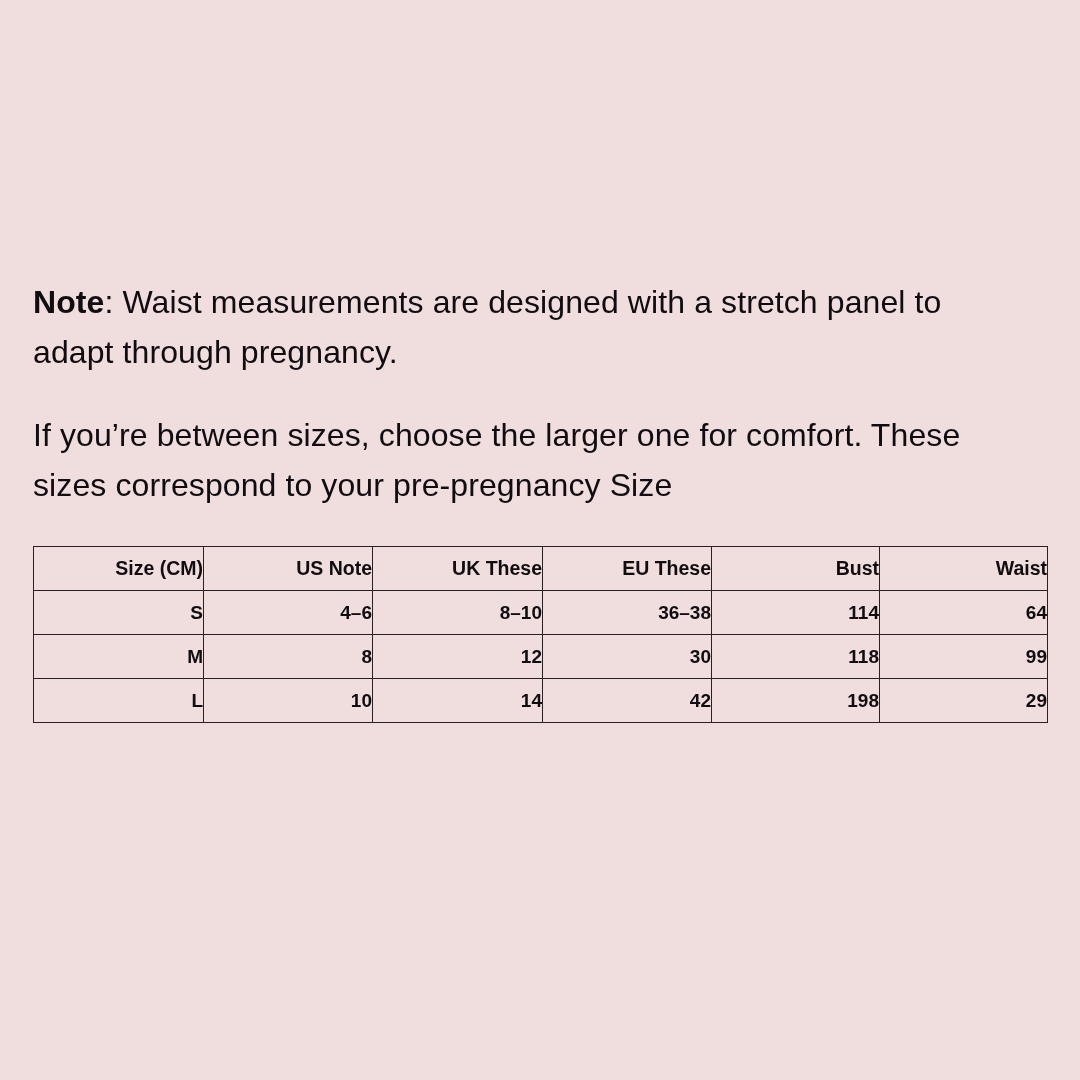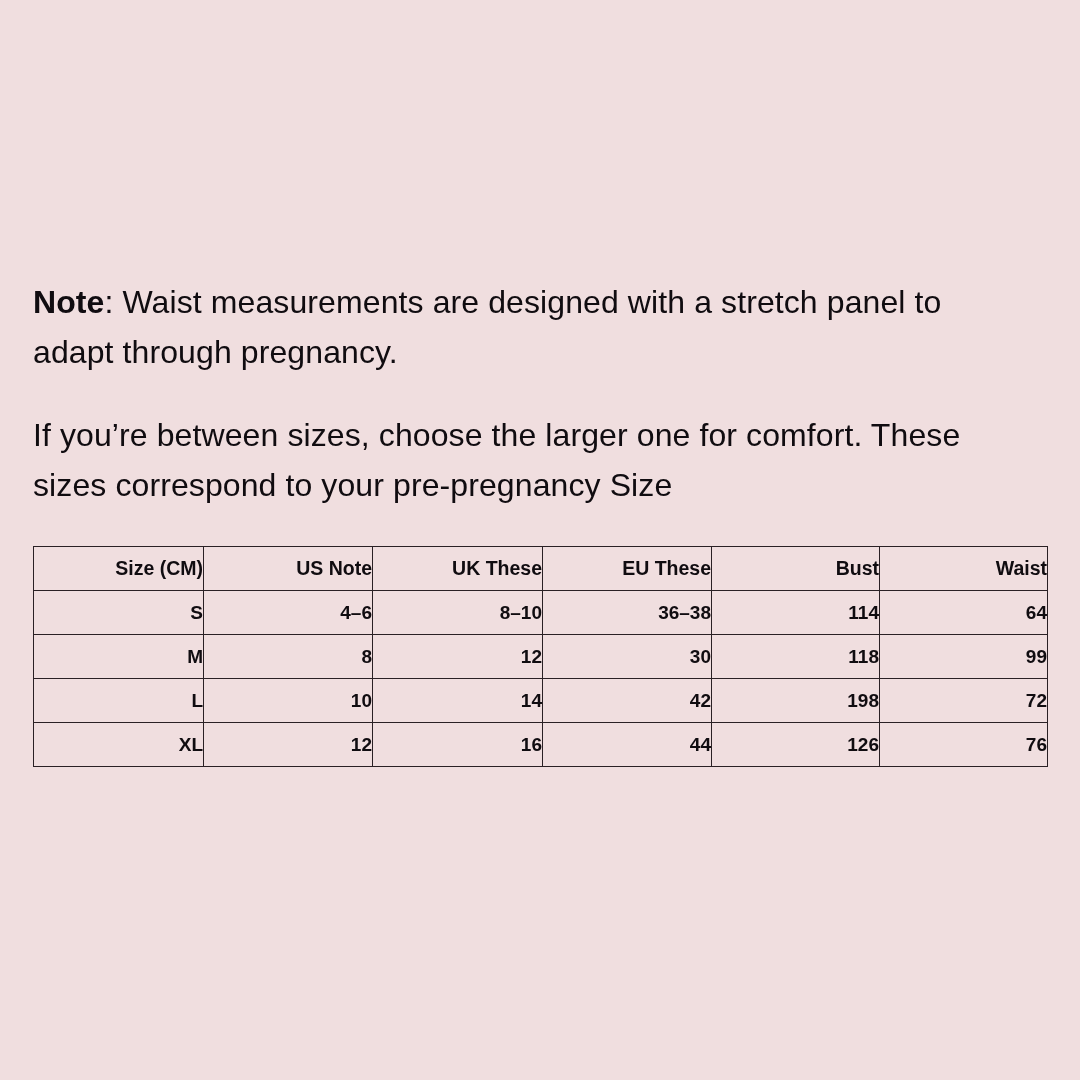--- a/index.html
+++ b/index.html
@@ -118,27 +118,19 @@
           <td>30</td>
           <td>118</td>
           <td>99</td>
         </tr>
         <tr>
           <td class="size-label">L</td>
           <td>10</td>
           <td>14</td>
           <td>42</td>
           <td>198</td>
-          <td>72</td>
-        </tr>
-        <tr>
-          <td class="size-label">XL</td>
-          <td>12</td>
-          <td>16</td>
-          <td>44</td>
-          <td>126</td>
-          <td>76</td>
+          <td>29</td>
         </tr>
       </tbody>
     </table>
 
   </div>
 </div>
 
 </body></html>

